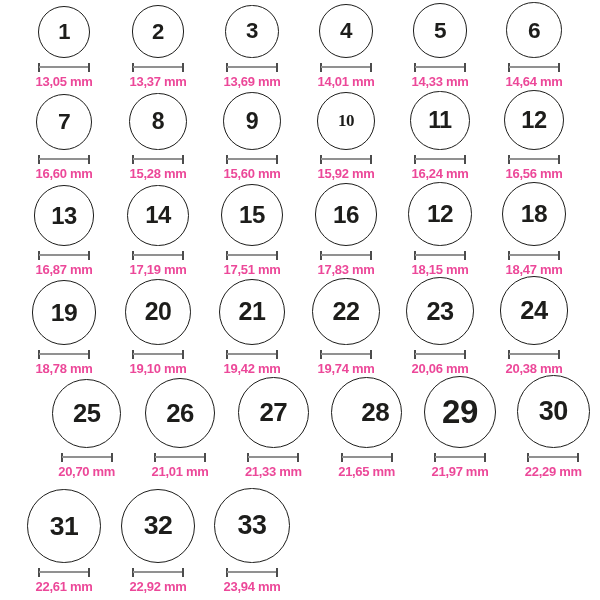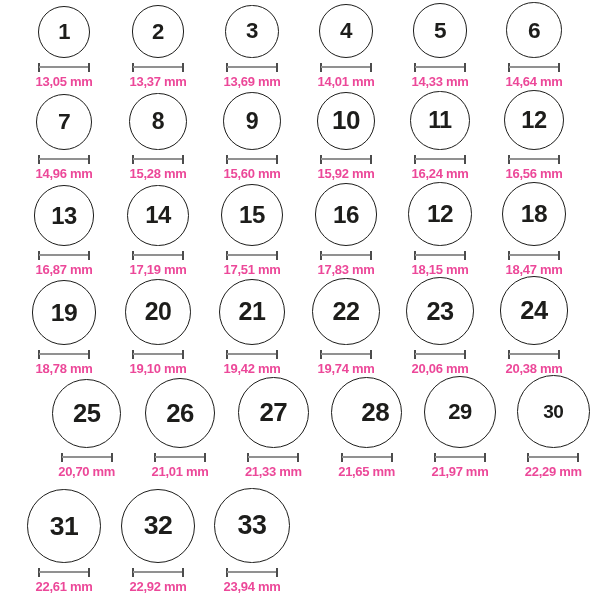--- a/index.html
+++ b/index.html
@@ -150,21 +150,21 @@
     <div class="row" style="height: 92px;">
       <div class="cell">
     <div class="circle" style="width: 56.32px; height: 56.32px;">
       <span class="num" style="font-size: 22.9px;">7</span>
     </div>
     <div class="mline">
       <span class="tick l"></span>
       <span class="bar"></span>
       <span class="tick r"></span>
     </div>
-    <div class="dlabel">14,96 mm</div>
+    <div class="dlabel">16,60 mm</div>
   </div>
       <div class="cell">
     <div class="circle" style="width: 57.04px; height: 57.04px;">
       <span class="num" style="font-size: 23.05px;">8</span>
     </div>
     <div class="mline">
       <span class="tick l"></span>
       <span class="bar"></span>
       <span class="tick r"></span>
     </div>
@@ -176,21 +176,21 @@
     </div>
     <div class="mline">
       <span class="tick l"></span>
       <span class="bar"></span>
       <span class="tick r"></span>
     </div>
     <div class="dlabel">15,60 mm</div>
   </div>
       <div class="cell">
     <div class="circle" style="width: 58.48px; height: 58.48px;">
-      <span class="num" style="font-size: 26px;">10</span>
+      <span class="num" style="font-size: 17px; font-family: Liberation Serif, serif;">10</span>
     </div>
     <div class="mline">
       <span class="tick l"></span>
       <span class="bar"></span>
       <span class="tick r"></span>
     </div>
     <div class="dlabel">15,92 mm</div>
   </div>
       <div class="cell">
     <div class="circle" style="width: 59.2px; height: 59.2px;">
@@ -391,32 +391,32 @@
     </div>
     <div class="mline">
       <span class="tick l"></span>
       <span class="bar"></span>
       <span class="tick r"></span>
     </div>
     <div class="dlabel">21,65 mm</div>
   </div>
       <div class="cell">
     <div class="circle" style="width: 72.16px; height: 72.16px;">
-      <span class="num" style="font-size: 22px;">29</span>
+      <span class="num" style="font-size: 33px;">29</span>
     </div>
     <div class="mline">
       <span class="tick l"></span>
       <span class="bar"></span>
       <span class="tick r"></span>
     </div>
     <div class="dlabel">21,97 mm</div>
   </div>
       <div class="cell">
     <div class="circle" style="width: 72.88px; height: 72.88px;">
-      <span class="num" style="font-size: 19px;">30</span>
+      <span class="num" style="font-size: 27px;">30</span>
     </div>
     <div class="mline">
       <span class="tick l"></span>
       <span class="bar"></span>
       <span class="tick r"></span>
     </div>
     <div class="dlabel">22,29 mm</div>
   </div>
     </div>
     <div class="row" style="height: 115px;">

